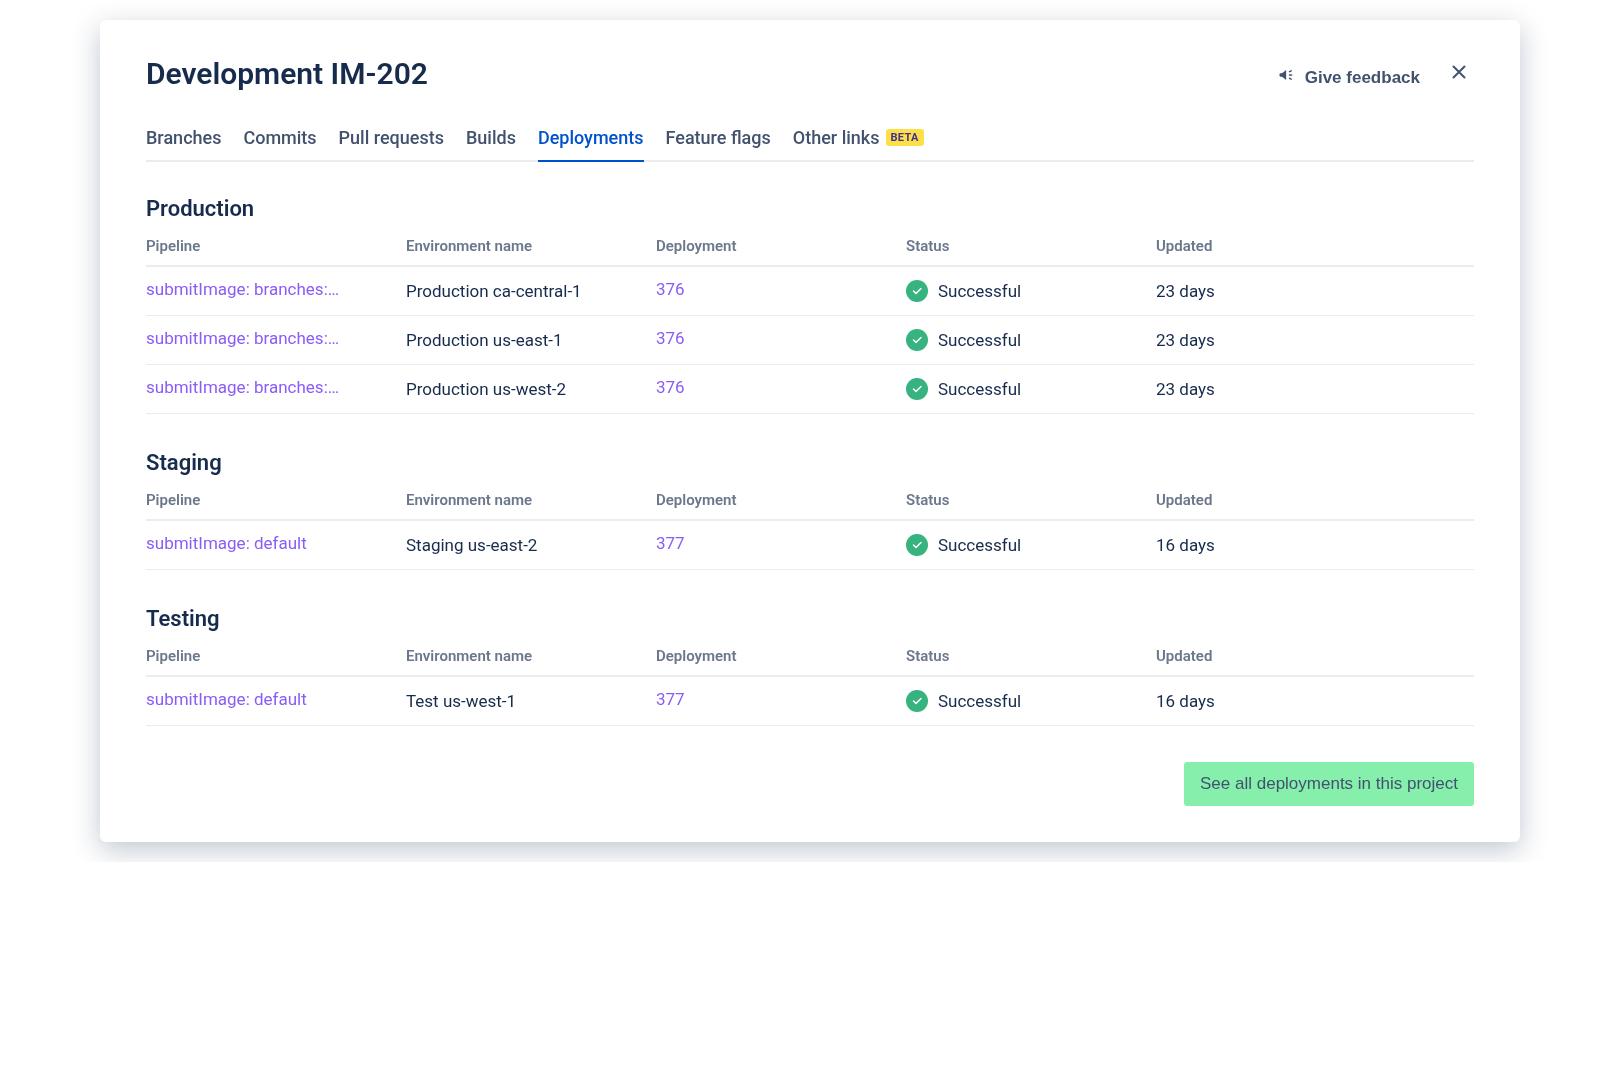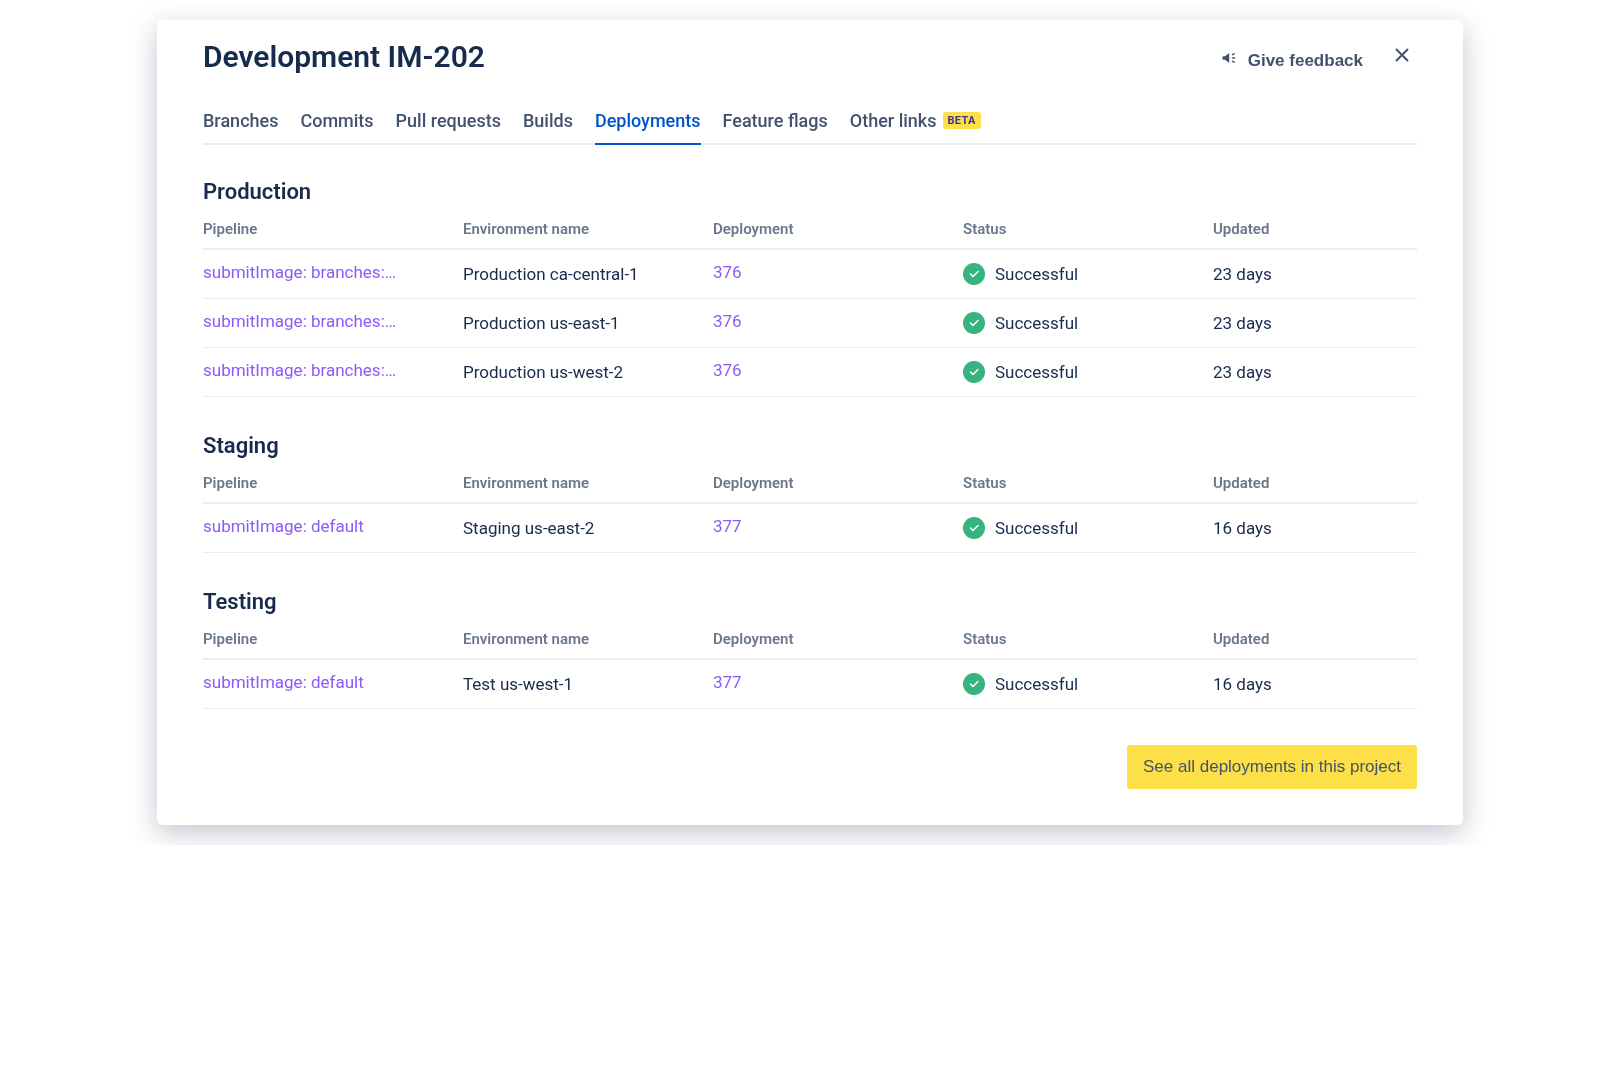--- a/index.html
+++ b/index.html
@@ -2,26 +2,26 @@
 <html><head>
 <meta charset="utf-8">
 <style>
   * { box-sizing: border-box; margin: 0; padding: 0; }
   body {
     font-family: -apple-system, BlinkMacSystemFont, "Segoe UI", Roboto, Helvetica, Arial, sans-serif;
     background: #fff;
     color: #172B4D;
   }
   .modal {
-    width: 1306px;
+    width: 1420px;
     margin: 20px auto;
     background: #fff;
     border-radius: 6px;
     box-shadow: 0 8px 28px rgba(9,30,66,0.25);
-    padding: 19px 46px 36px 46px;
+    padding: 36px 46px 36px 46px;
     position: relative;
   }
   .header-row {
     display: flex;
     align-items: center;
     justify-content: space-between;
     margin-bottom: 30px;
   }
   .title {
     font-size: 30px;
@@ -120,21 +120,21 @@
     max-width: 240px;
   }
   .status-cell { display: flex; align-items: center; gap: 10px; }
   .status-icon {
     width: 22px; height: 22px; border-radius: 50%;
     background: #36B37E; display: flex; align-items: center; justify-content: center;
     flex-shrink: 0;
   }
   .footer-row { display: flex; justify-content: flex-end; margin-top: 20px; }
   .footer-btn {
-    background: #fde047;
+    background: #86efac;
     border: none;
     padding: 12px 16px;
     font-size: 17px;
     font-weight: 500;
     color: #42526E;
     border-radius: 3px;
     cursor: pointer;
   }
 </style>
 </head>

